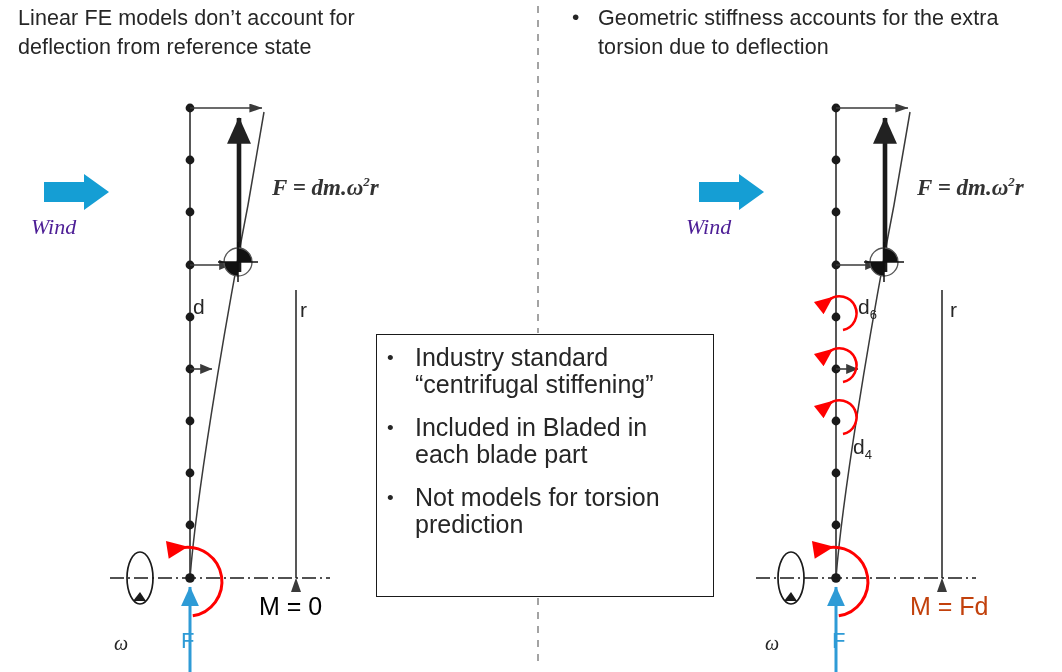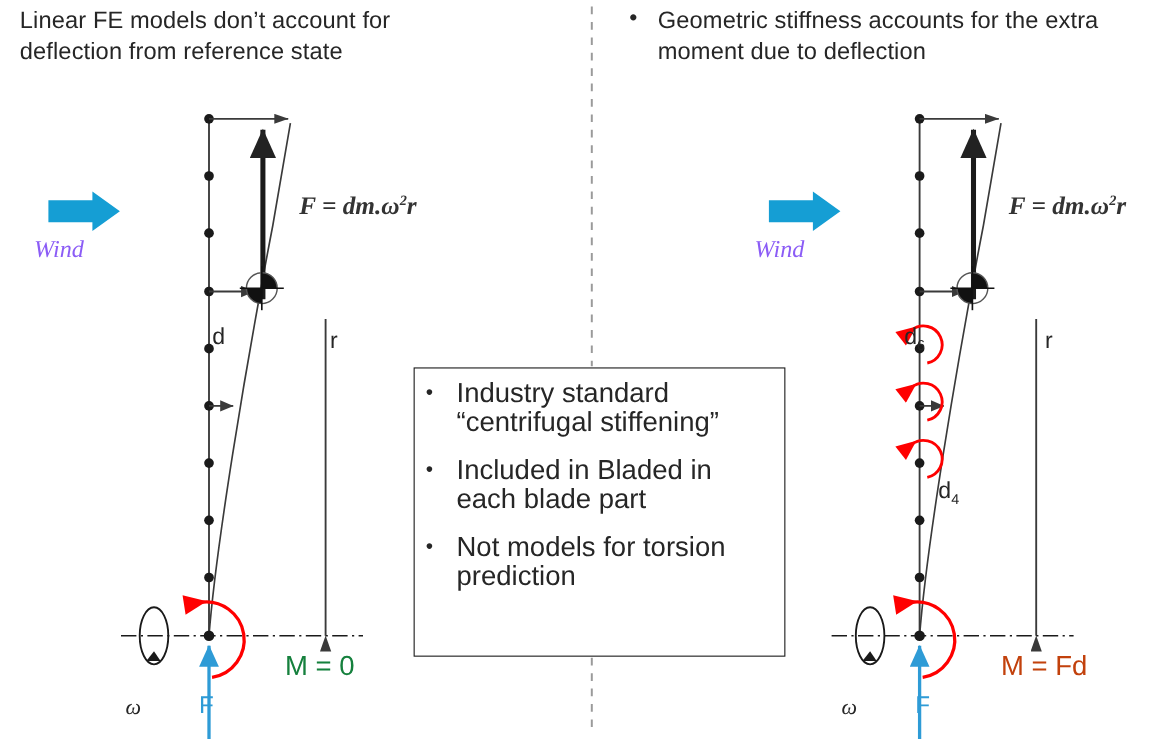--- a/index.html
+++ b/index.html
@@ -21,40 +21,40 @@
   }
   .hdr .txt{
     font-size:21.5px;line-height:29px;color:#262626;letter-spacing:.1px;
   }
   #hdr-left{left:-8px;top:4px;width:400px;}
   #hdr-right{left:572px;top:4px;width:430px;}
 
   
   .windlbl{
     position:absolute;font-family:"Liberation Serif",serif;
-    font-style:italic;font-size:22px;color:#8b5cf6;
+    font-style:italic;font-size:22px;color:#4c1d95;
   }
   #wind-label-left{left:31px;top:214px;}
   #wind-label-right{left:686px;top:214px;}
 
   
   .formula{
     position:absolute;font-family:"Liberation Serif",serif;
     font-style:italic;font-size:23px;color:#333;white-space:nowrap;font-weight:bold;
   }
   .formula sup{font-size:13px;font-style:italic;}
   #formula-left{left:272px;top:174px;}
   #formula-right{left:917px;top:174px;}
 
   
   .glabel{position:absolute;font-size:21px;color:#262626;}
   .glabel sub{font-size:13px;}
   #label-d-left{left:193px;top:295px;}
   #label-r-left{left:300px;top:298px;}
-  #label-d6{left:822px;top:295px;}
+  #label-d6{left:858px;top:295px;}
   #label-d4{left:853px;top:435px;}
   #label-r-right{left:950px;top:298px;}
 
   
   .omega{
     position:absolute;font-family:"Liberation Serif",serif;
     font-style:italic;font-size:20px;color:#262626;
   }
   #omega-left{left:114px;top:632px;}
   #omega-right{left:765px;top:632px;}
@@ -223,21 +223,21 @@
     </g>
   </svg>
 
   <div class="hdr" id="hdr-left">
     <span class="dot">•</span>
     <span class="txt">Linear FE models don’t account for deflection from reference state</span>
   </div>
 
   <div class="hdr" id="hdr-right">
     <span class="dot">•</span>
-    <span class="txt">Geometric stiffness accounts for the extra moment due to deflection</span>
+    <span class="txt">Geometric stiffness accounts for the extra torsion due to deflection</span>
   </div>
 
   <div class="windlbl" id="wind-label-left">Wind</div>
   <div class="windlbl" id="wind-label-right">Wind</div>
 
   <div class="formula" id="formula-left">
     <span>F</span>
     <span>=</span>
     <span>dm.</span><span>ω</span><sup>2</sup><span>r</span>
   </div>
@@ -258,21 +258,21 @@
     <span>d</span><sub>4</sub>
   </div>
   <div class="glabel" id="label-r-right">r</div>
 
   <div class="omega" id="omega-left">ω</div>
   <div class="omega" id="omega-right">ω</div>
 
   <div class="flabel" id="force-label-left" style="color:#2E9BD6">F</div>
   <div class="flabel" id="force-label-right" style="color:#2E9BD6">F</div>
 
-  <div class="mlabel" id="moment-label-left" style="color:#15803d">M = 0</div>
+  <div class="mlabel" id="moment-label-left" style="color:#000000">M = 0</div>
   <div class="mlabel" id="moment-label-right" style="color:#c2410c">M = Fd</div>
 
   <div id="callout-box">
     <div class="cb-item">
       <span class="dot">•</span>
       <span class="txt">Industry standard “centrifugal stiffening”</span>
     </div>
     <div class="cb-item">
       <span class="dot">•</span>
       <span class="txt">Included in Bladed in each blade part</span>

